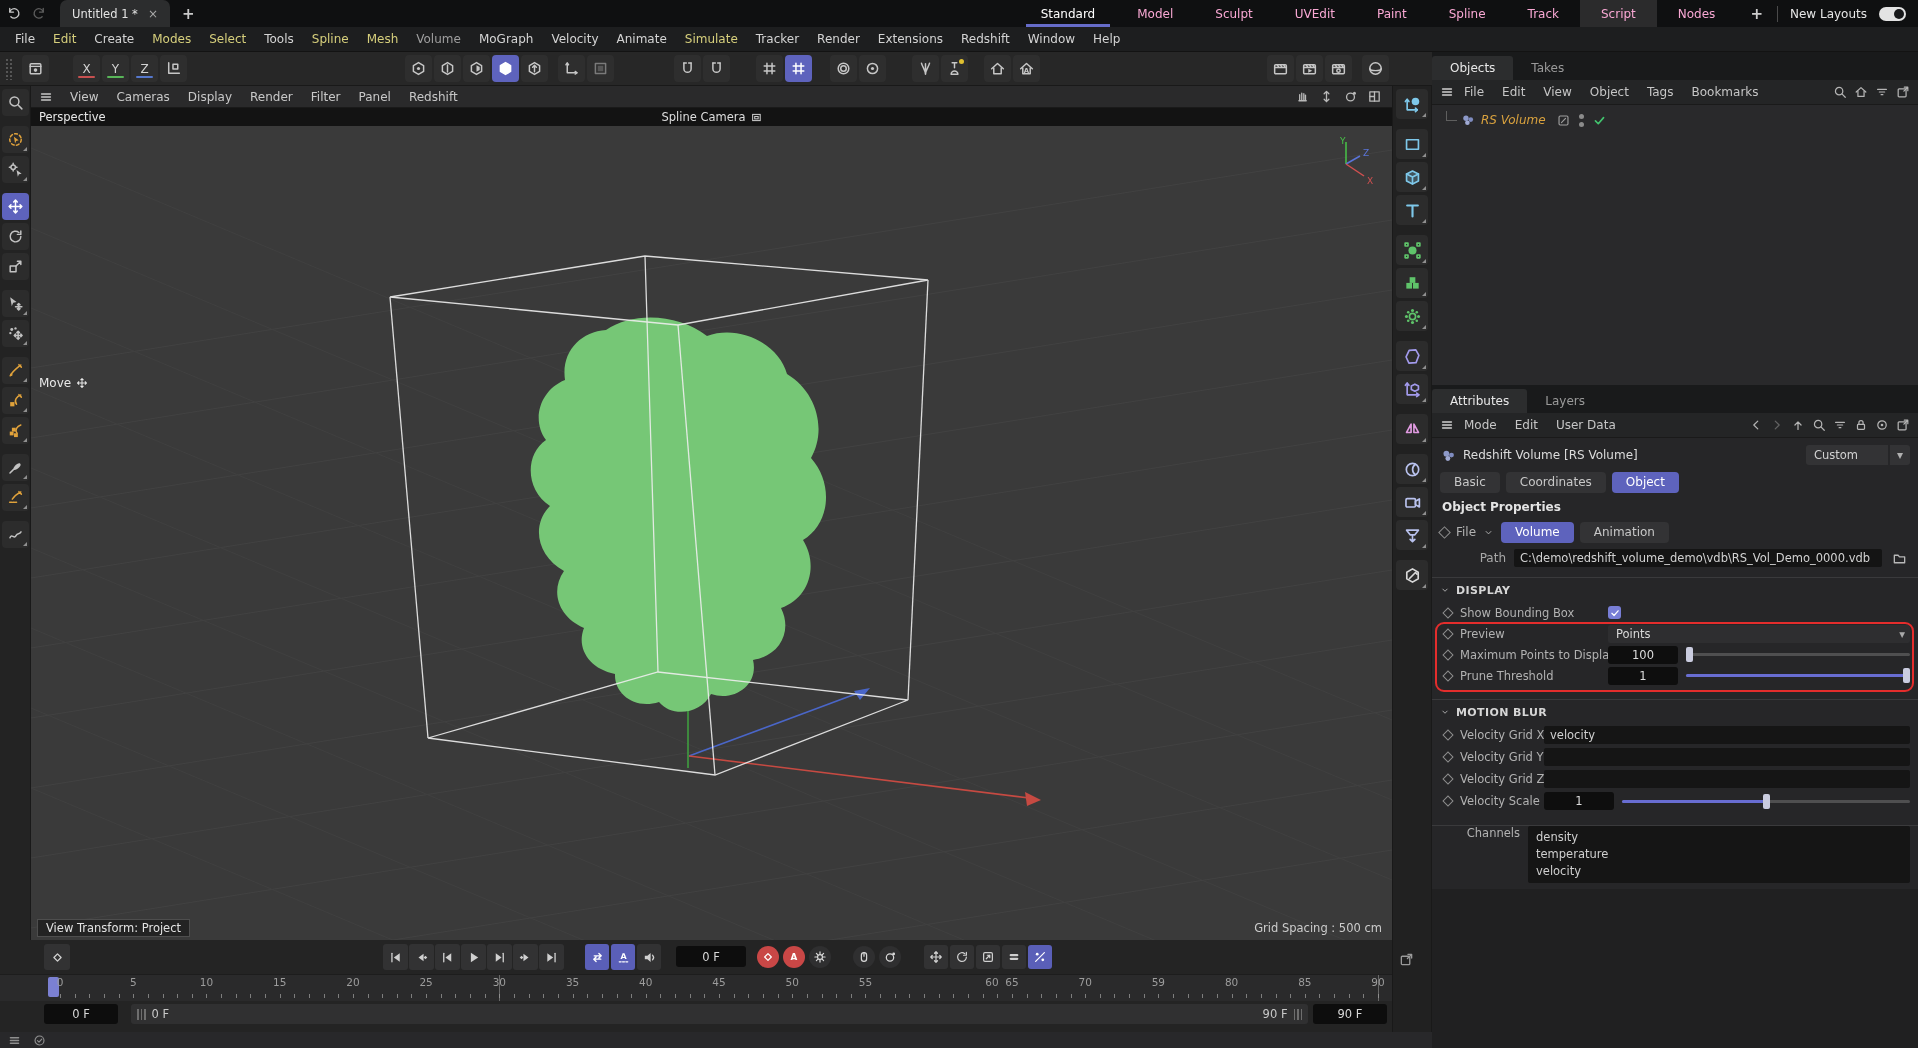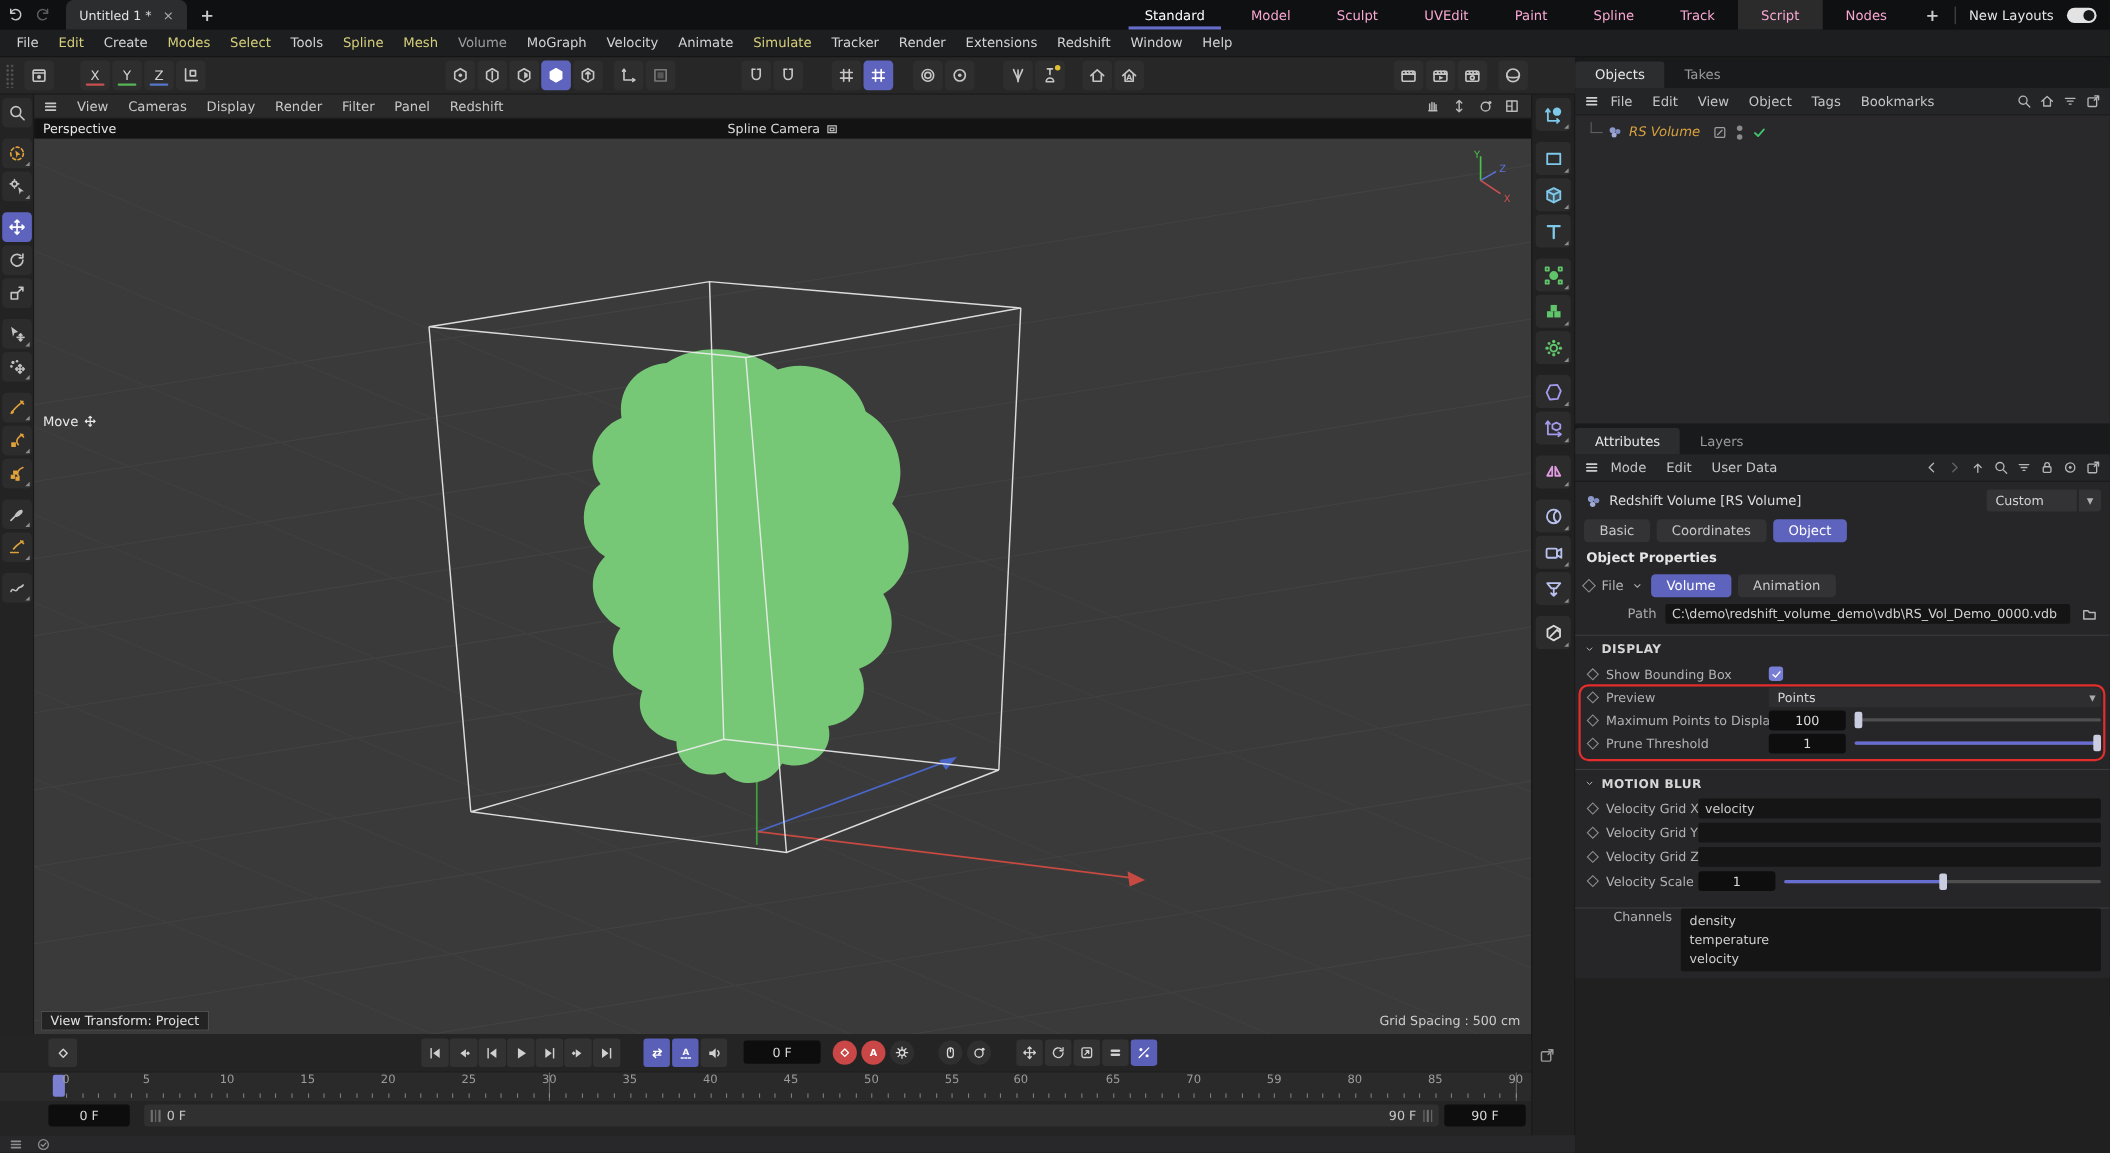--- a/index.html
+++ b/index.html
@@ -1220,21 +1220,21 @@
       <span class="rtick" style="left: 821.54px;"></span>
       <span class="rtick" style="left: 836.185px;"></span>
       <span class="rtick" style="left: 850.83px;"></span>
       <span class="rtick" style="left: 865.475px;"></span>
       <span class="rnum" style="left: 865.475px;">55</span>
       <span class="rtick" style="left: 880.12px;"></span>
       <span class="rtick" style="left: 894.765px;"></span>
       <span class="rtick" style="left: 909.41px;"></span>
       <span class="rtick" style="left: 924.055px;"></span>
       <span class="rtick" style="left: 938.7px;"></span>
-      <span class="rnum" style="left: 928px;">60</span>
+      <span class="rnum" style="left: 992px;">60</span>
       <span class="rtick" style="left: 953.345px;"></span>
       <span class="rtick" style="left: 967.99px;"></span>
       <span class="rtick" style="left: 982.635px;"></span>
       <span class="rtick" style="left: 997.28px;"></span>
       <span class="rtick" style="left: 1011.92px;"></span>
       <span class="rnum" style="left: 1011.92px;">65</span>
       <span class="rtick" style="left: 1026.57px;"></span>
       <span class="rtick" style="left: 1041.21px;"></span>
       <span class="rtick" style="left: 1055.86px;"></span>
       <span class="rtick" style="left: 1070.51px;"></span>

